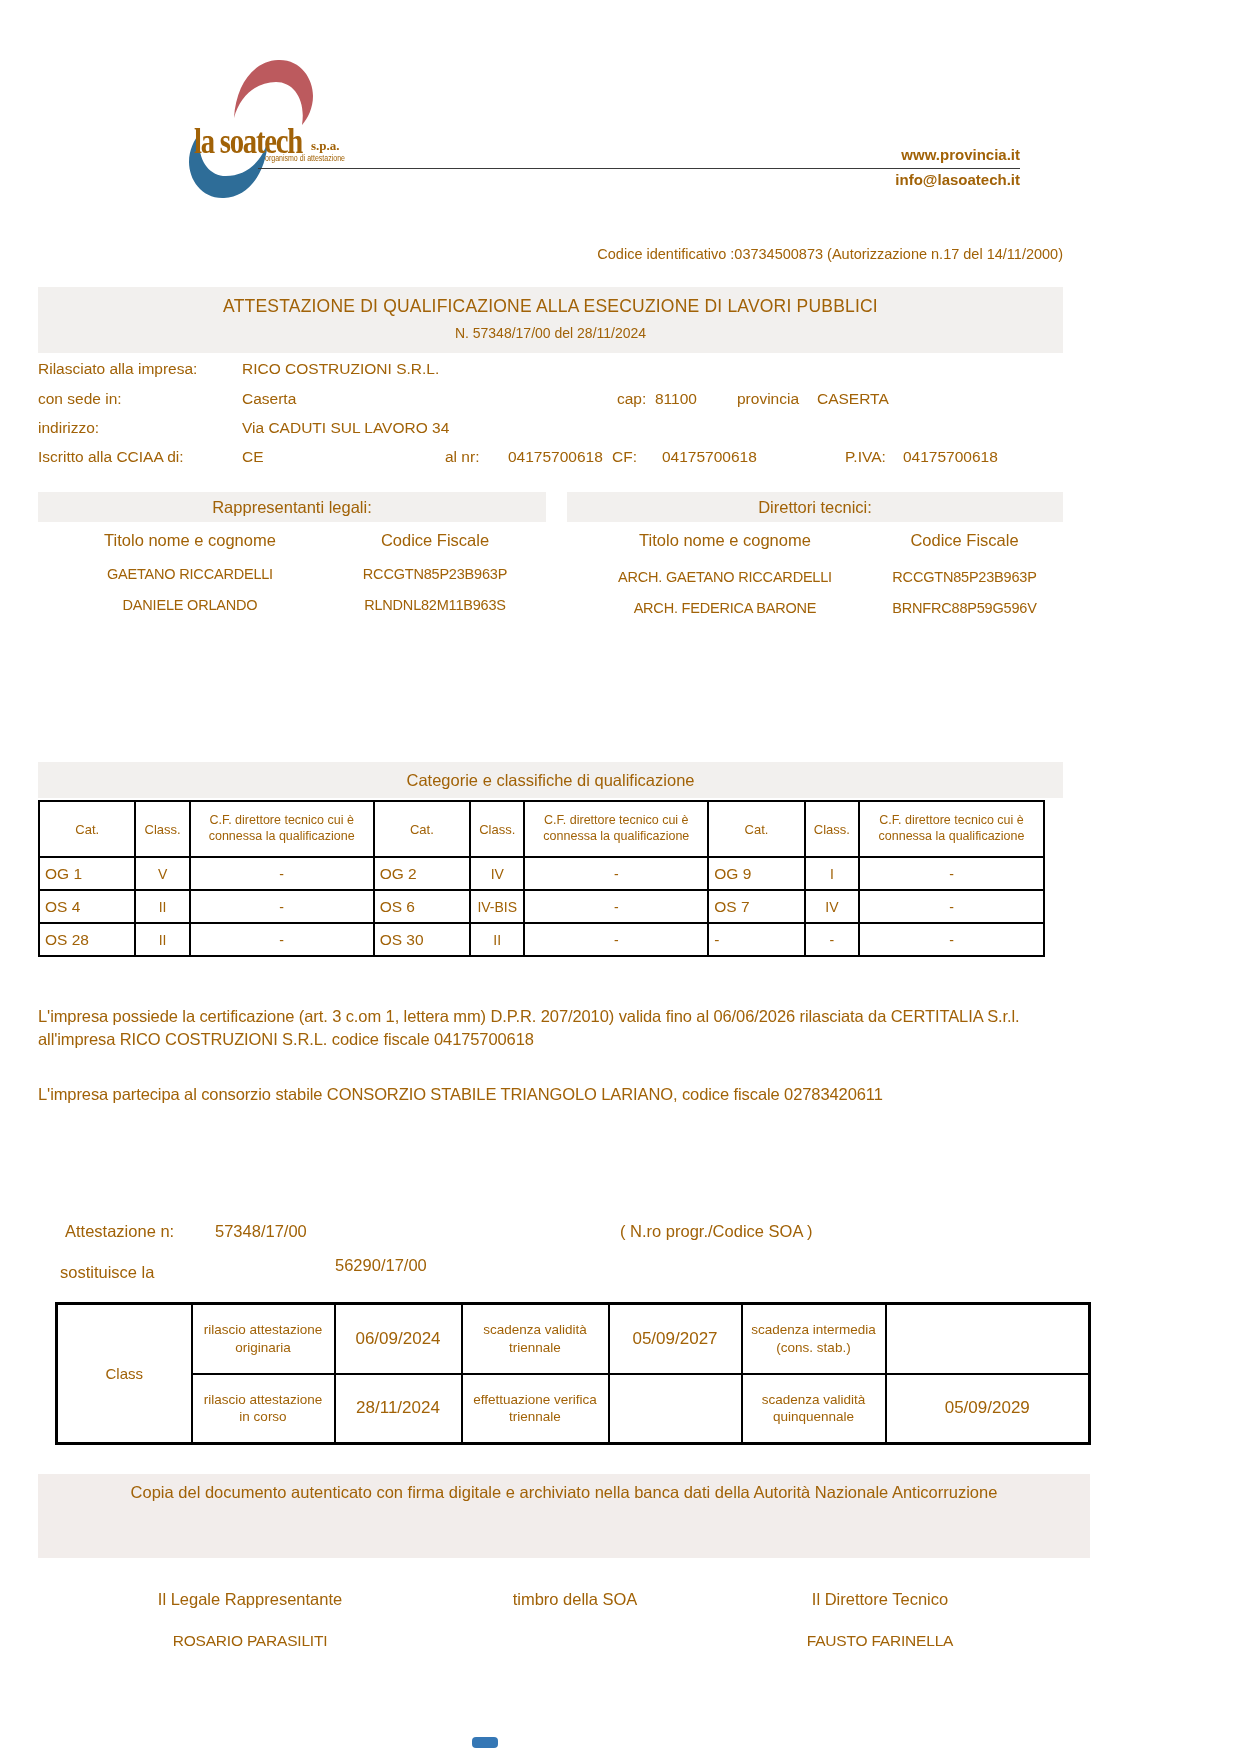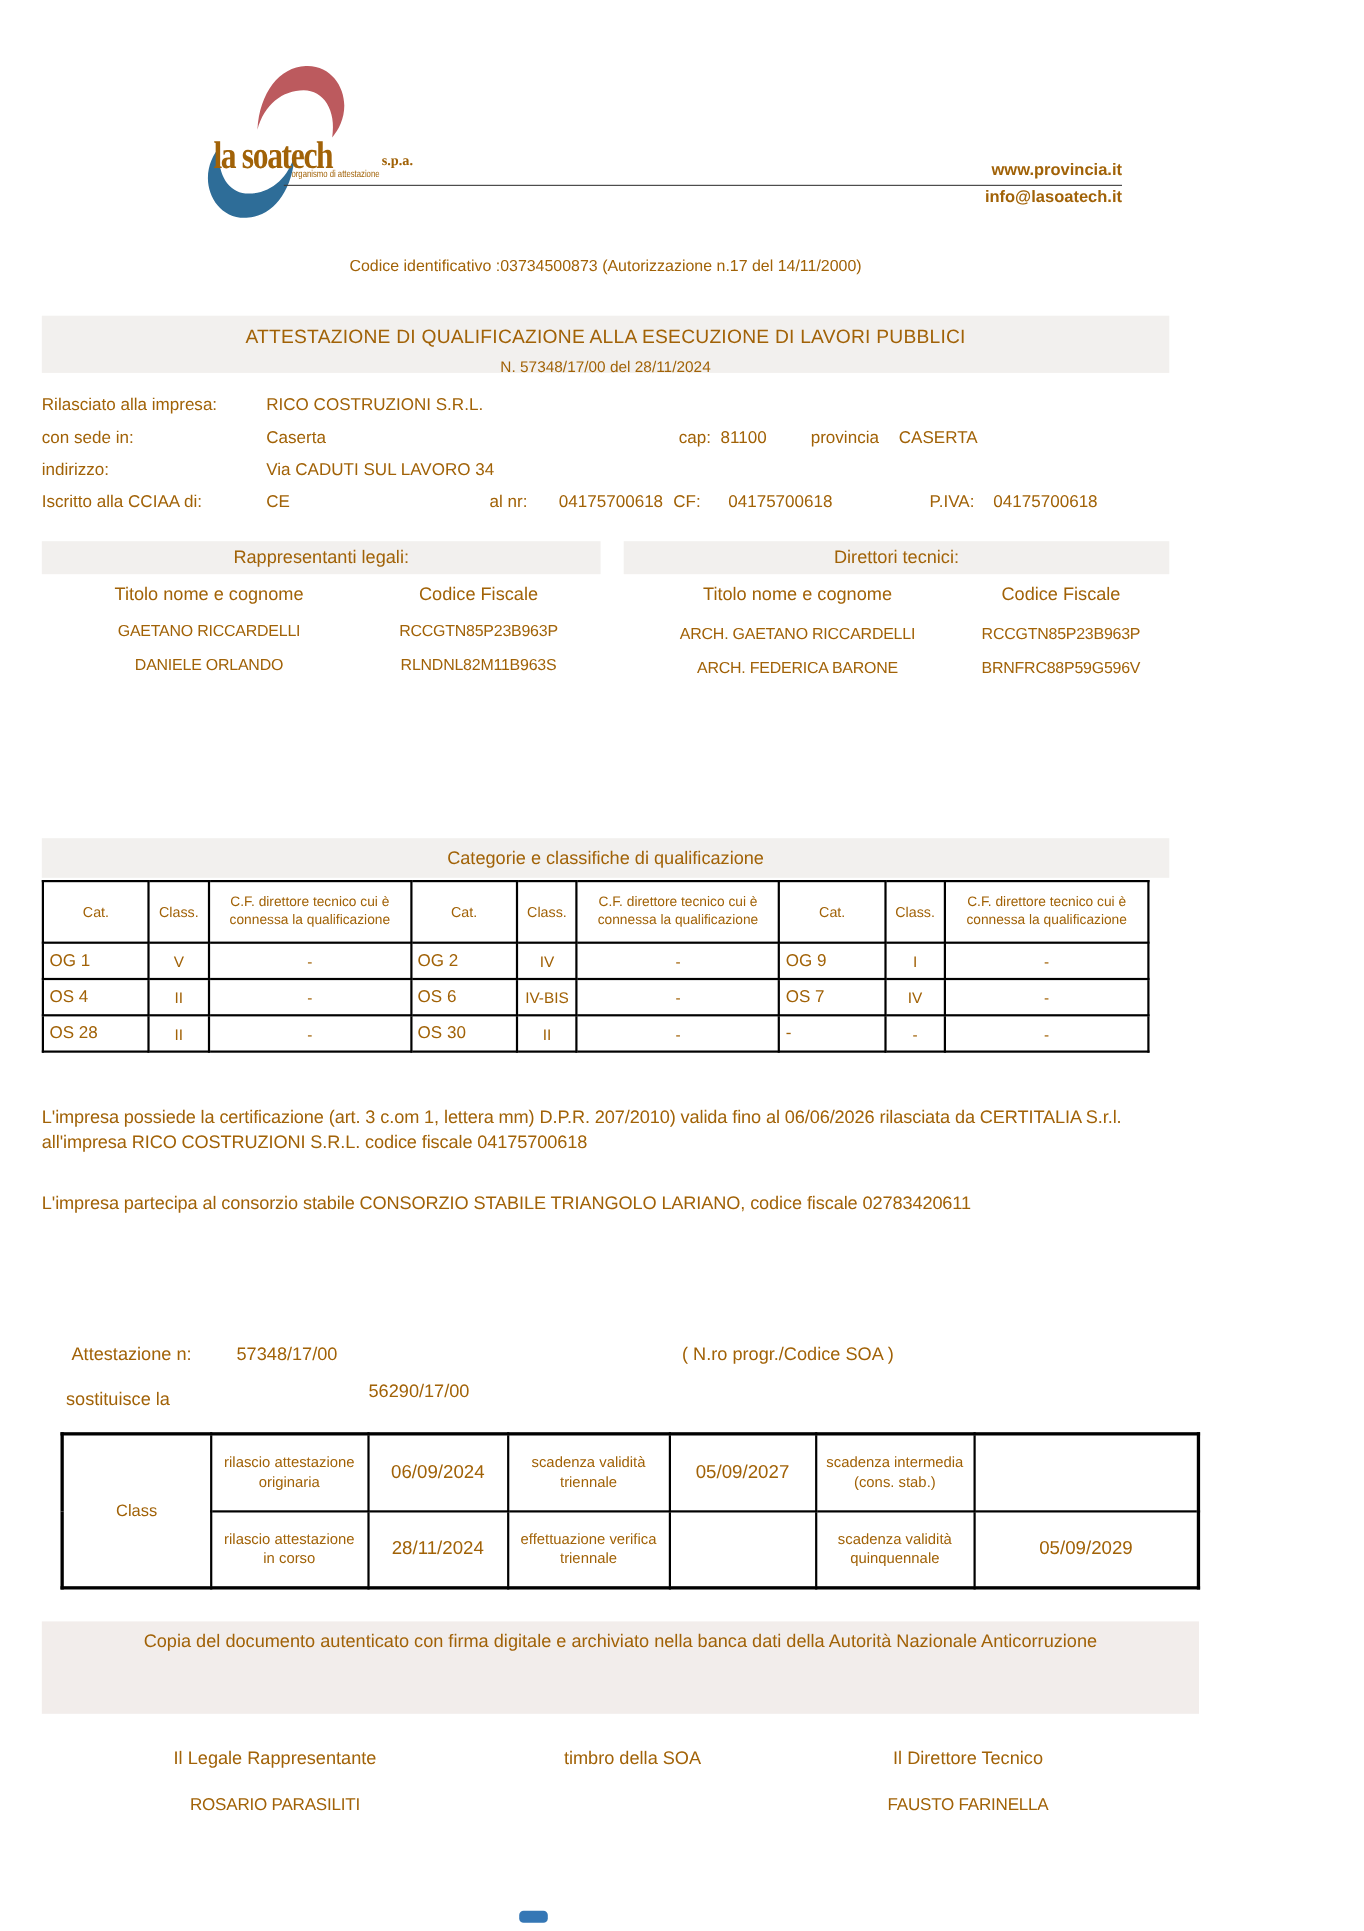--- a/index.html
+++ b/index.html
@@ -13,35 +13,35 @@
   
   .logo { position:absolute; left:178px; top:52px; width:240px; height:150px; }
   .logo svg { position:absolute; left:0; top:0; }
   .logo-name {
     position:absolute; left:16px; top:70px;
     font-family:"Liberation Serif", serif; font-weight:bold; font-size:35px;
     letter-spacing:-1.5px; transform:scaleX(0.82); transform-origin:left top; white-space:nowrap;
   }
   .logo-spa {
     position:absolute; left:133px; top:86px;
-    font-family:"Liberation Serif", serif; font-weight:bold; font-size:13px; white-space:nowrap;margin-left:36px;
+    font-family:"Liberation Serif", serif; font-weight:bold; font-size:13px; white-space:nowrap;
   }
   .logo-tagline {
     position:absolute; left:87px; top:101px; font-size:9px; white-space:nowrap;
     transform:scaleX(0.78); transform-origin:left top; letter-spacing:0px;
   }
   .header-line { position:absolute; left:258px; top:168px; width:762px; border-top:1.5px solid #3a3a3a; }
   .website  { position:absolute; left:820px; top:146px; width:200px; text-align:right; font-weight:bold; font-size:15px; }
   .email    { position:absolute; left:820px; top:171px; width:200px; text-align:right; font-weight:bold; font-size:15px; }
 
-  .codice { position:absolute; left:38px; top:234px; width:1025px; text-align:center; font-size:14.5px; }
+  .codice { position:absolute; left:38px; top:246px; width:1025px; text-align:right; font-size:14.5px; }
 
   .band { background:#f2f0ee; display:flex; align-items:center; justify-content:center; }
   .title-band {
-    position:absolute; left:38px; top:287px; width:1025px; height:52px; background:#f2f0ee;
+    position:absolute; left:38px; top:287px; width:1025px; height:66px; background:#f2f0ee;
     display:flex; flex-direction:column; align-items:center; padding-top:9px; box-sizing:border-box;
   }
   .title-l1 { font-size:17.5px; letter-spacing:0.2px; }
   .title-l2 { font-size:14px; margin-top:8px; }
 
   .fld { position:absolute; font-size:15.5px; white-space:nowrap; }
 
   .sec-title { font-size:16.5px; }
   .hdr { position:absolute; font-size:16.5px; text-align:center; white-space:nowrap; }
   .person { position:absolute; font-size:14.5px; text-align:center; white-space:nowrap; letter-spacing:-0.2px; }

